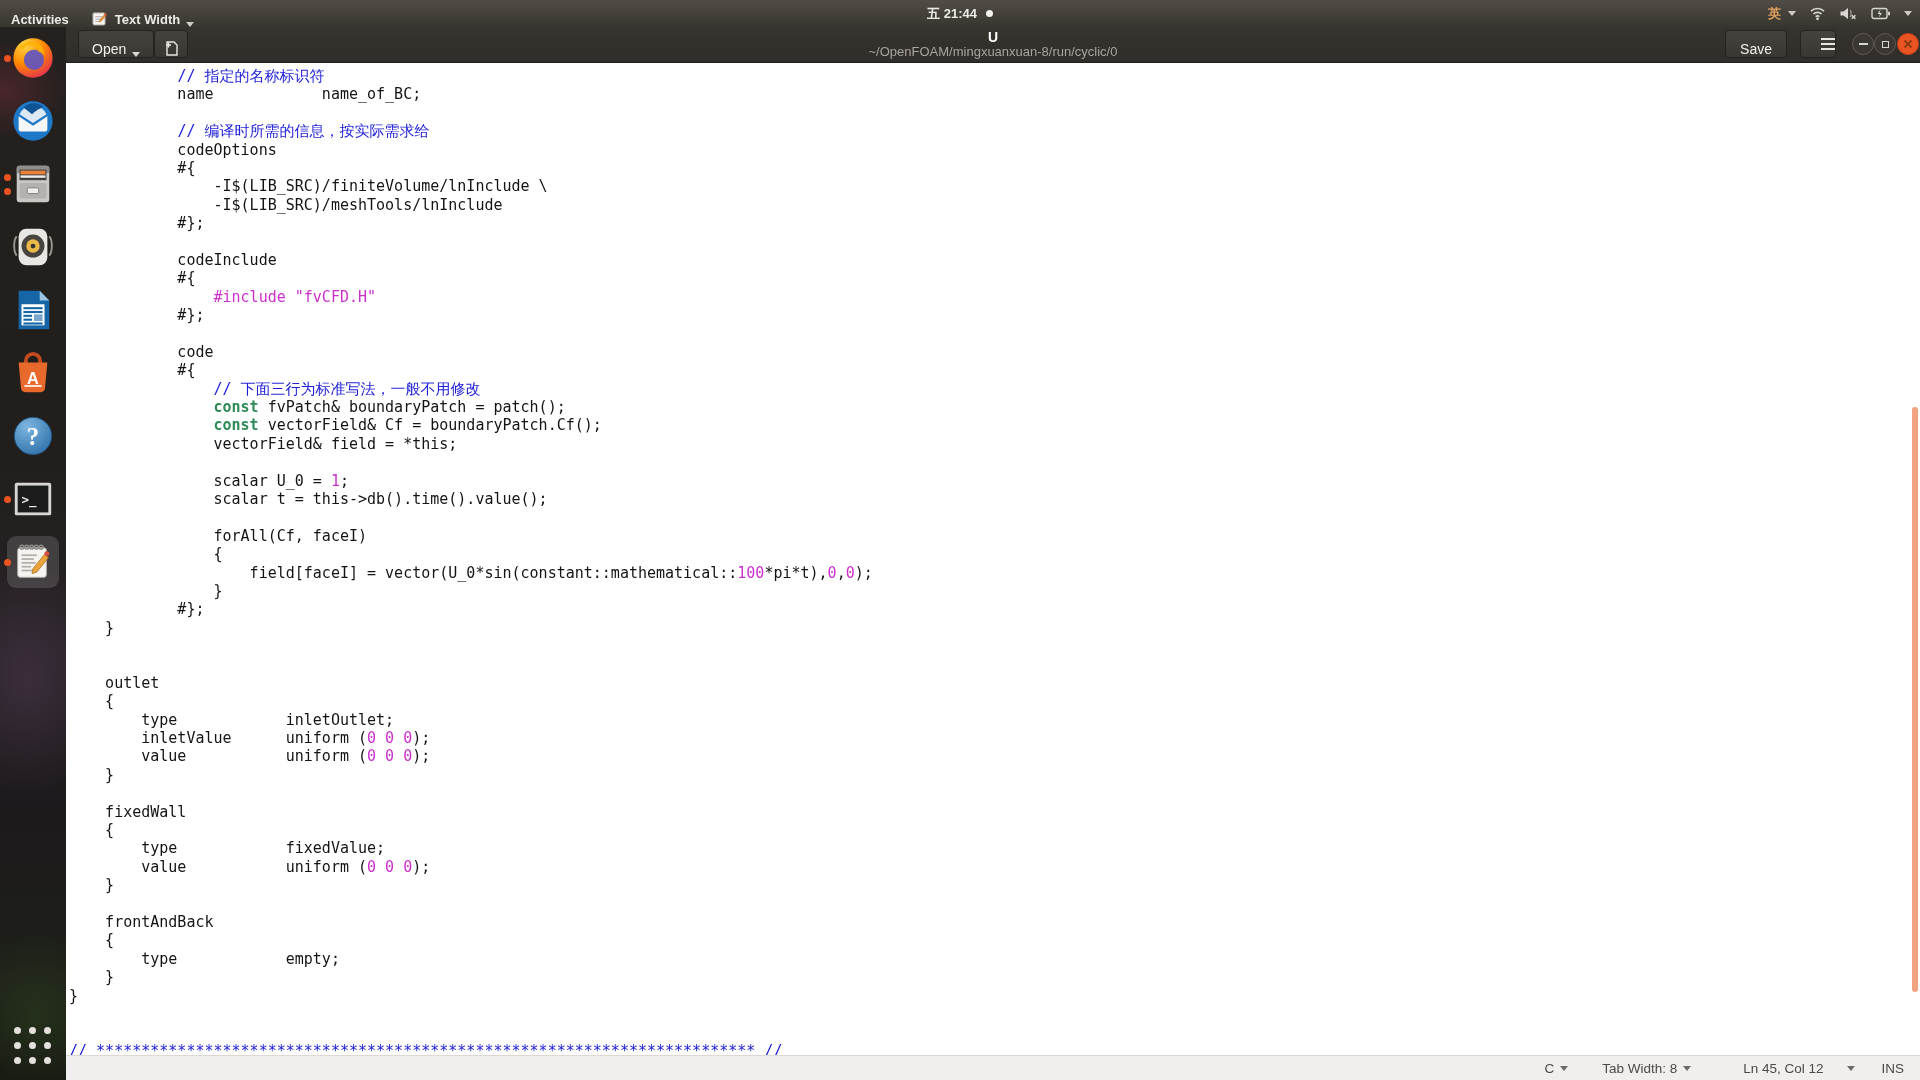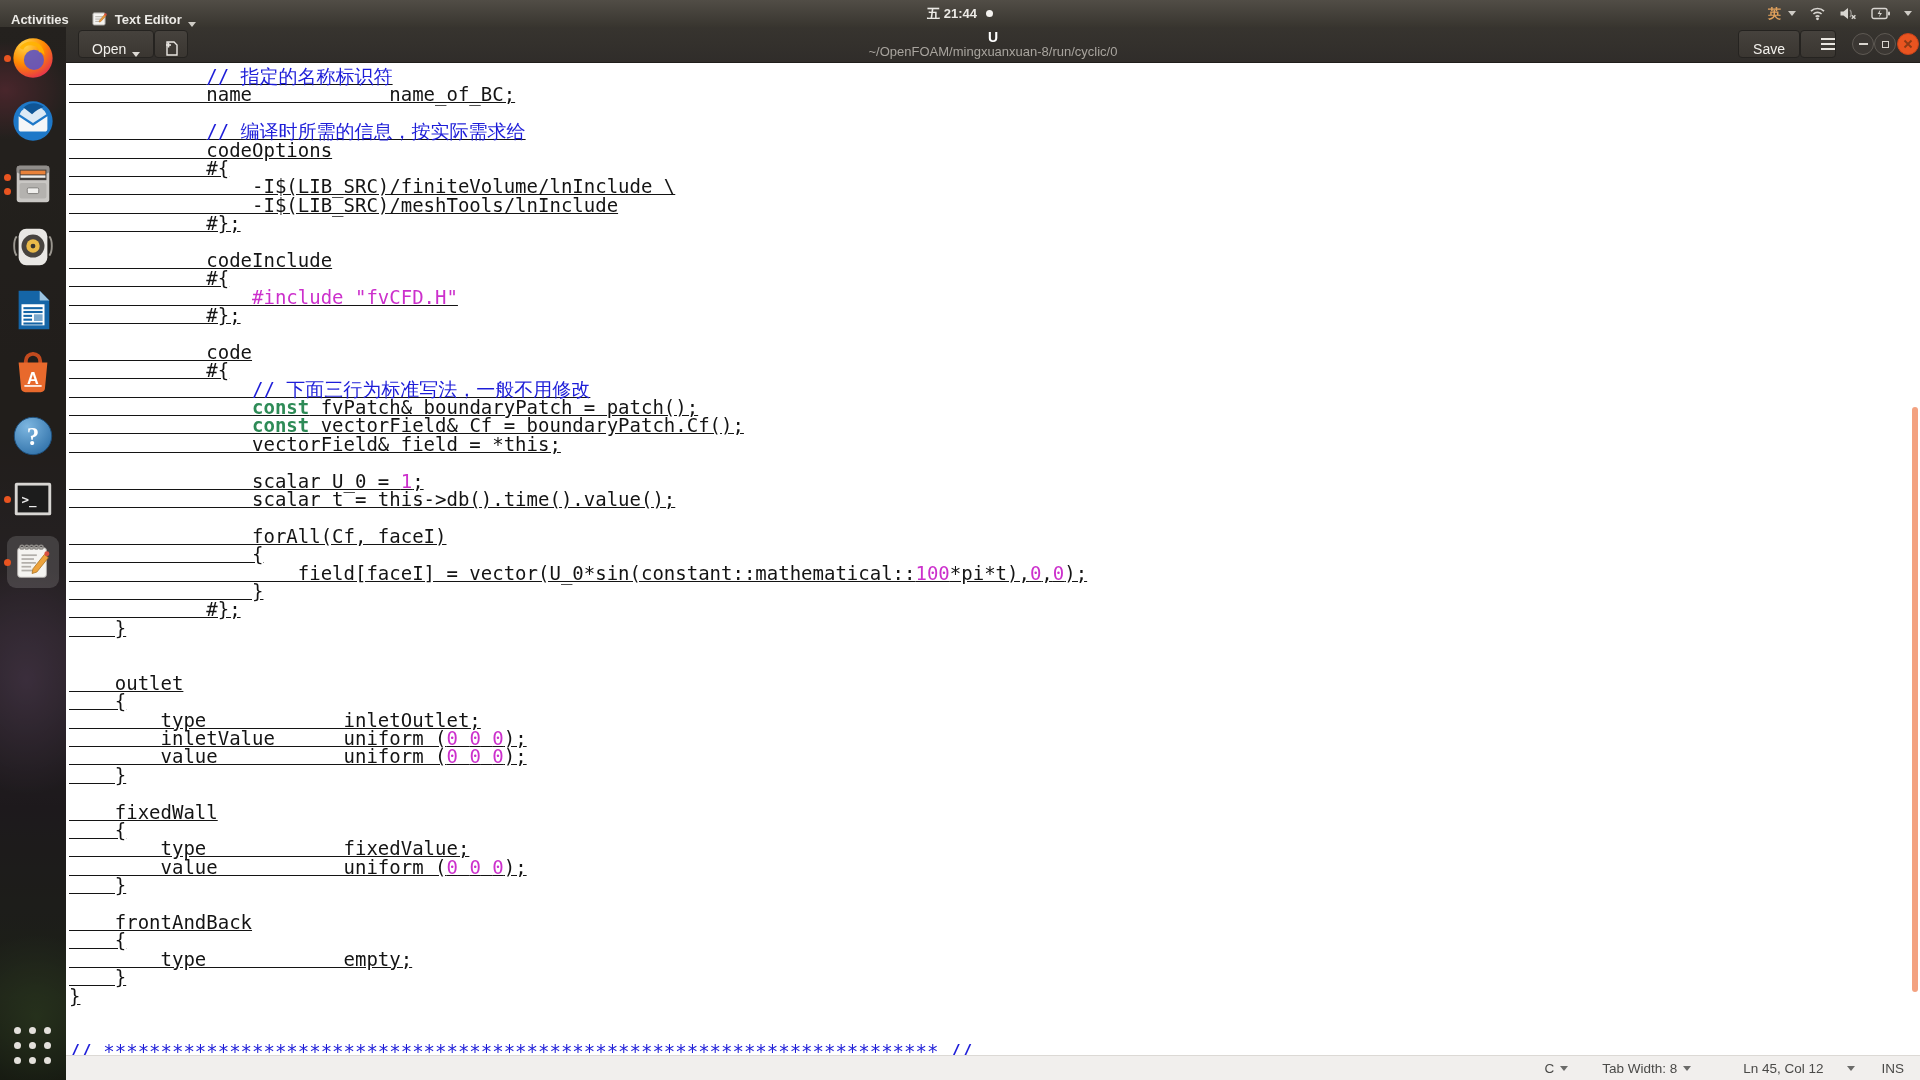--- a/index.html
+++ b/index.html
@@ -29,21 +29,21 @@
              background:linear-gradient(#37342f,#302d2a);border-bottom:1px solid #201e1b;z-index:20;}
   .hb-btn{position:absolute;top:3px;height:28px;border-radius:4px;
           background:linear-gradient(#46423d,#3a3631);border:1px solid #252320;
           color:#f2f0ec;font-size:14px;display:flex;align-items:flex-end;justify-content:center;
           box-sizing:border-box;}
   #btn-open{left:12px;padding:0 13px;}
   #btn-newdoc{left:88px;width:34px;}
   #hb-title{position:absolute;left:0;right:0;top:2px;text-align:center;pointer-events:none;}
   #hb-title .t{color:#ffffff;font-weight:700;font-size:14px;line-height:16px;}
   #hb-title .s{color:#a8a49e;font-size:13px;line-height:14px;}
-  #btn-save{right:120px;padding:0 14px;}
+  #btn-save{right:133px;padding:0 14px;}
   #btn-menu{right:84px;width:36px;flex-direction:column;gap:3px;}
   #btn-menu .bar{width:14px;height:2px;background:#e9e6e1;}
   .winbtn{position:absolute;top:6px;width:22px;height:22px;border-radius:50%;box-sizing:border-box;
           display:flex;align-items:center;justify-content:center;}
   #wb-min{right:46px;background:#3b3733;border:1px solid #5e5953;}
   #wb-min .g{width:9px;height:2px;background:#d9d5cf;}
   #wb-max{right:24px;background:#3b3733;border:1px solid #5e5953;}
   #wb-max .g{width:7px;height:7px;border:1.5px solid #d9d5cf;box-sizing:border-box;}
   #wb-close{right:1px;background:#e95420;border:1px solid #c8431a;}
 
@@ -62,21 +62,21 @@
   .dock-item.active{background:rgba(255,255,255,.14);}
   .run-dot{position:absolute;left:-3px;width:7px;height:7px;border-radius:50%;background:#e95420;}
   #show-apps{position:absolute;left:7px;bottom:8px;width:52px;height:52px;z-index:2;
              display:flex;align-items:center;justify-content:center;}
   #show-apps .grid{display:grid;grid-template-columns:repeat(3,8px);grid-auto-rows:8px;gap:7px;}
   #show-apps .d{width:7px;height:7px;border-radius:50%;background:#e4e1dc;}
 
   
   #editor{position:absolute;left:66px;top:62px;right:0;bottom:24px;background:#ffffff;overflow:hidden;}
   #code{margin:0;padding:5px 0 0 3px;font-family:"DejaVu Sans Mono","Liberation Mono",monospace;
-        font-size:19px;color:#141414;text-decoration:underline;}
+        font-size:15px;color:#141414;}
   .code-line{height:18.4px;line-height:18.4px;white-space:pre;}
   .cm{color:var(--comment,#1d1dd8);}
   .kw{color:var(--keyword,#2e8b57);font-weight:bold;}
   .num{color:var(--number,#cc30cc);}
   .pp{color:var(--preproc,#cc30cc);}
   #scrollbar{position:absolute;right:2px;top:407px;width:6px;height:585px;border-radius:3px;
              background:var(--scrollbar,#f3a281);z-index:5;}
 
   
   #statusbar{position:absolute;left:66px;right:0;bottom:0;height:24px;background:#f1efed;
@@ -102,21 +102,21 @@
       </div>
       <div class="tb-item">
         <svg class="appmenu-icon" viewBox="0 0 18 18">
           <rect x="2" y="3" width="13" height="13" rx="1.5" fill="#f5f4f1" stroke="#9a9792"></rect>
           <rect x="4.5" y="6.5" width="8" height="1.2" fill="#b9b6b1"></rect>
           <rect x="4.5" y="9" width="8" height="1.2" fill="#b9b6b1"></rect>
           <rect x="4.5" y="11.5" width="5" height="1.2" fill="#b9b6b1"></rect>
           <path d="M9 11 L14.5 4.5 L16 6 L10.5 12.2 L8.6 12.8 Z" fill="#e8963a" stroke="#b26e22" stroke-width=".5"></path>
           <circle cx="15.3" cy="4.8" r="1.3" fill="#d84f3f"></circle>
         </svg>
-        <span>Text Editor</span>
+        <span>Text Width</span>
         <span class="caret tb-caret"></span>
       </div>
     </div>
     <div id="tb-center">
       <span class="clock">五 21:44</span>
       <span class="clock-dot"></span>
     </div>
     <div class="tb-right">
       <span class="ime">英</span>
       <span class="caret tb-caret" style="margin-left:-6px;"></span>

